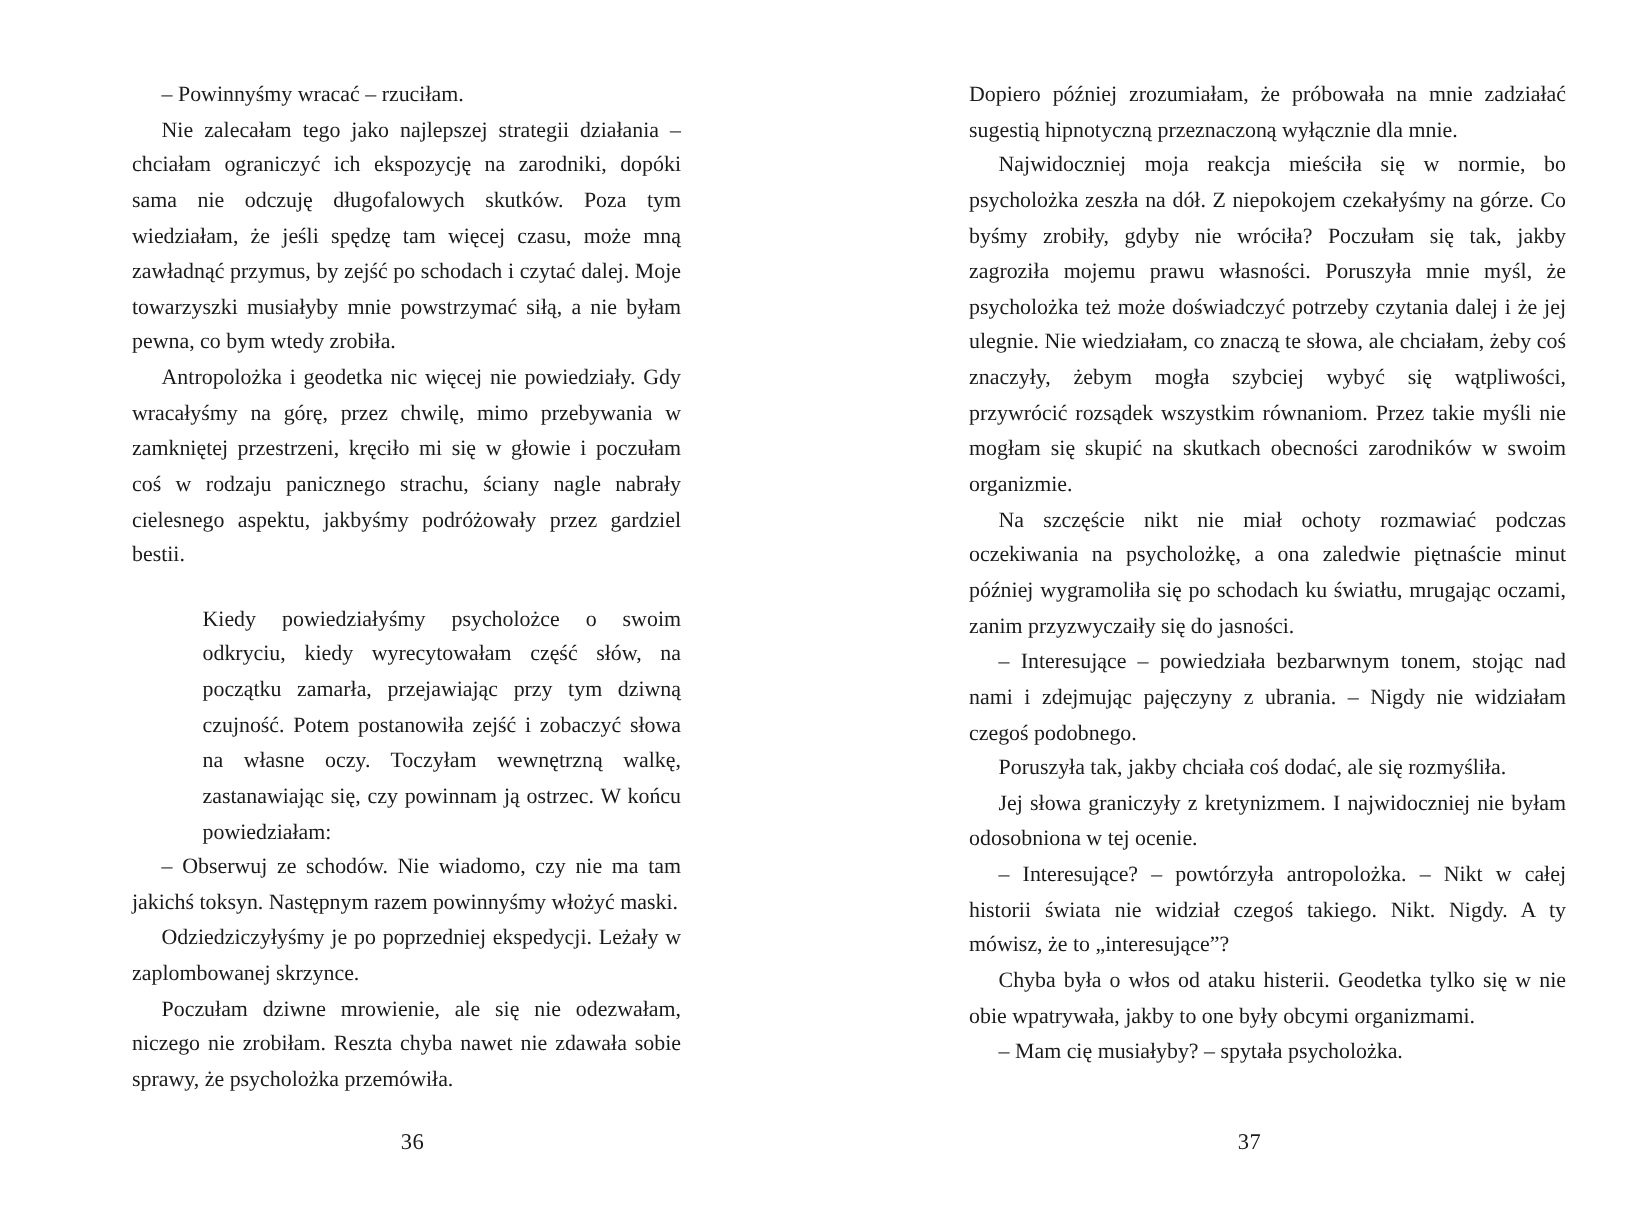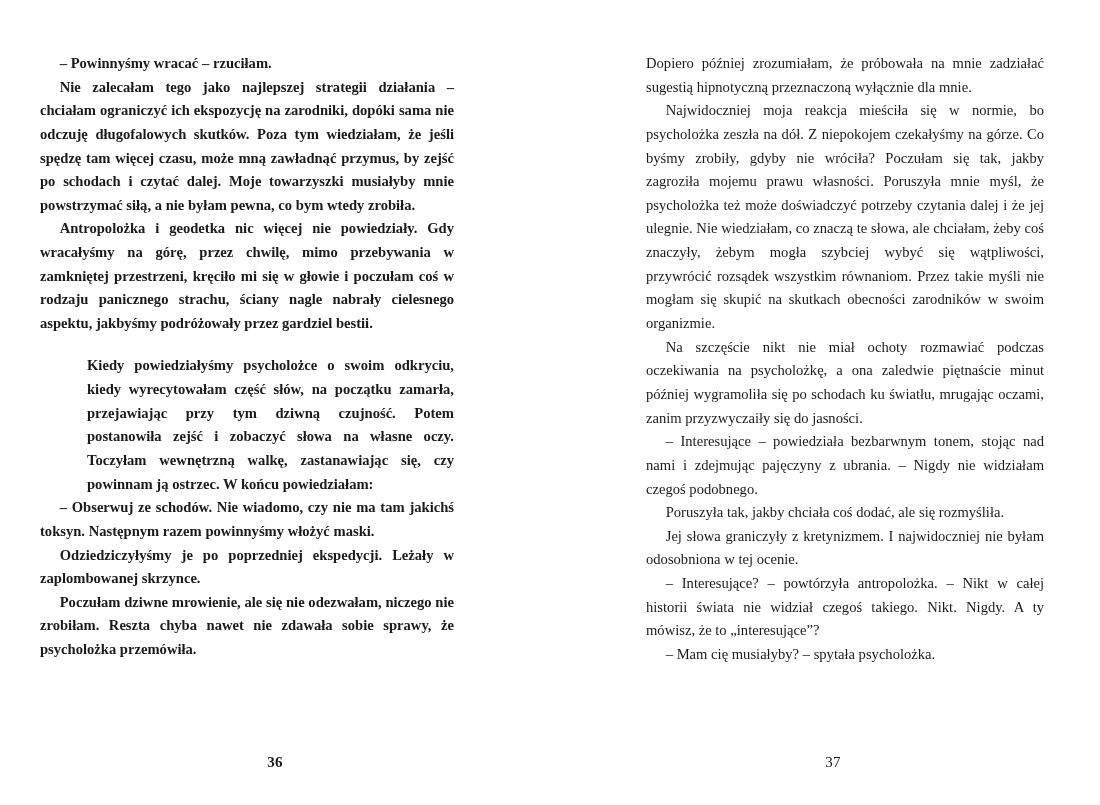--- a/index.html
+++ b/index.html
@@ -20,22 +20,21 @@
     height: 805px;
     display: flex;
   }
   .page {
     position: relative;
     width: 550px;
     height: 805px;
     box-sizing: border-box;
   }
   .page-left {
-    padding: 52px 96px 0 40px;
-    font-weight: bold;
+    padding: 52px 96px 0 88px;
   }
   .page-right {
     padding: 52px 56px 0 96px;
   }
   .textblock {
     font-size: 14.6px;
     line-height: 1.62;
     text-align: justify;
     text-justify: inter-word;
     hyphens: manual;
@@ -86,18 +85,19 @@
 
   <div class="page page-right">
     <div class="textblock">
       <p class="noindent">Dopiero później zrozumiałam, że próbowała na mnie zadziałać sugestią hipnotyczną przeznaczoną wyłącznie dla mnie.</p>
       <p class="indent">Najwidoczniej moja reakcja mieściła się w normie, bo psycholożka zeszła na dół. Z niepokojem czekałyśmy na górze. Co byśmy zrobiły, gdyby nie wróciła? Poczułam się tak, jakby zagroziła mojemu prawu własności. Poruszyła mnie myśl, że psycholożka też może doświadczyć potrzeby czytania dalej i że jej ulegnie. Nie wiedziałam, co znaczą te słowa, ale chciałam, żeby coś znaczyły, żebym mogła szybciej wybyć się wątpliwości, przywrócić rozsądek wszystkim równaniom. Przez takie myśli nie mogłam się skupić na skutkach obecności zarodników w swoim organizmie.</p>
       <p class="indent">Na szczęście nikt nie miał ochoty rozmawiać podczas oczekiwania na psycholożkę, a ona zaledwie piętnaście minut później wygramoliła się po schodach ku światłu, mrugając oczami, zanim przyzwyczaiły się do jasności.</p>
       <p class="indent">– Interesujące – powiedziała bezbarwnym tonem, stojąc nad nami i zdejmując pajęczyny z ubrania. – Nigdy nie widziałam czegoś podobnego.</p>
       <p class="indent">Poruszyła tak, jakby chciała coś dodać, ale się rozmyśliła.</p>
       <p class="indent">Jej słowa graniczyły z kretynizmem. I najwidoczniej nie byłam odosobniona w tej ocenie.</p>
       <p class="indent">– Interesujące? – powtórzyła antropolożka. – Nikt w całej historii świata nie widział czegoś takiego. Nikt. Nigdy. A ty mówisz, że to „interesujące”?</p>
+      <p class="indent">Chyba była o włos od ataku histerii. Geodetka tylko się w nie obie wpatrywała, jakby to one były obcymi organizmami.</p>
       <p class="indent">– Mam cię musiałyby? – spytała psycholożka.</p>
     </div>
     <div class="folio">37</div>
   </div>
 
 </div>
 
 </body></html>

